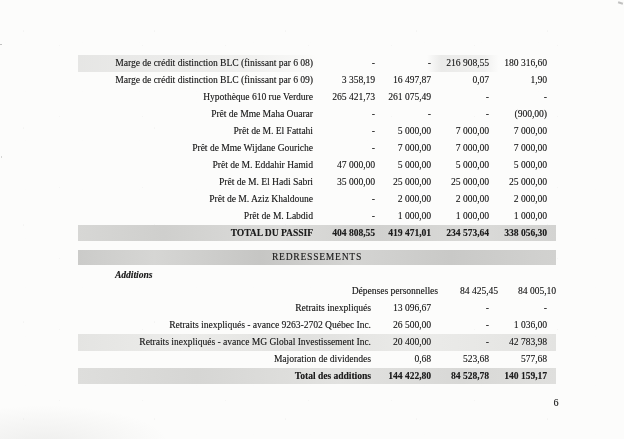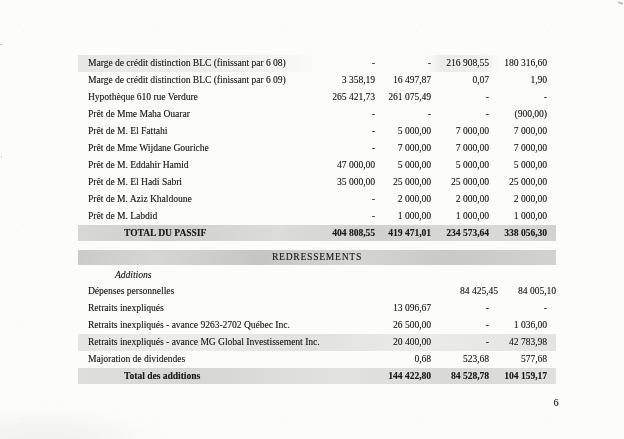--- a/index.html
+++ b/index.html
@@ -27,21 +27,21 @@
   .speck.tr{right:1px;top:2px;width:5px;height:2px;transform:rotate(18deg);}
   .speck.l1{left:0;top:44px;width:2px;height:1px;}
   .speck.l2{left:1px;top:156px;width:1px;height:2px;opacity:.35;}
 
   .tbl{position:absolute;left:78px;width:478px;}
   .passif{top:55px;}
   .redress{top:250px;}
 
   .row{display:flex;height:17px;line-height:17px;font-size:9.5px;}
   .cell{white-space:nowrap;overflow:visible;}
-  .cell.label{flex:1 1 auto;padding-left:10px;text-align:left;}
+  .cell.label{flex:1 1 auto;padding-left:10px;text-align:right;}
   .cell.num{text-align:right;}
   .c1{width:62px;} .c2{width:56px;} .c3{width:58px;}
   .c4{width:58px;padding-right:9px;}
   .a1{width:60px;} .a2{width:58px;}
   .a3{width:58px;padding-right:9px;}
 
   .shade-partial{
     background:linear-gradient(90deg,
       rgba(208,208,206,.50) 0%, rgba(224,224,222,.42) 36%, rgba(238,238,236,.25) 47%,
       rgba(255,255,255,0) 50%, rgba(255,255,255,0) 73%,
@@ -58,21 +58,21 @@
   .additions-total{
     background:linear-gradient(90deg,#dededc,#d6d6d4 25%,#e2e2e0 55%,#d8d8d6 80%,#dfdfdd);
   }
   .bar{
     height:15px;line-height:15px;text-align:center;font-size:9.5px;font-weight:normal;
     letter-spacing:.8px;
     background:linear-gradient(90deg,#cbcbc9,#d6d6d4 16%,#c6c6c4 38%,#d4d4d2 58%,#c9c9c7 78%,#d2d2d0);
   }
   .subsection{
     margin-top:2px;height:16px;line-height:16px;font-size:9.5px;
-    font-weight:normal;font-style:italic;padding-left:37px;
+    font-weight:bold;font-style:italic;padding-left:37px;
   }
   .page-number{
     position:absolute;left:549px;top:396px;width:14px;height:14px;
     font-size:10px;line-height:14px;text-align:center;
   }
 </style>
 </head>
 <body>
 
 <div class="page">
@@ -192,21 +192,21 @@
           <div class="cell label">Majoration de dividendes</div>
           <div class="cell num a1">0,68</div>
           <div class="cell num a2">523,68</div>
           <div class="cell num a3">577,68</div>
         </div>
       </div>
     <div class="row total-row additions-total">
       <div class="cell label">Total des additions</div>
       <div class="cell num a1">144 422,80</div>
       <div class="cell num a2">84 528,78</div>
-      <div class="cell num a3">104 159,17</div>
+      <div class="cell num a3">140 159,17</div>
     </div>
   </section>
 
   <div class="page-number">6</div>
 
   <div class="scan-blotch"></div>
   <div class="speck tr"></div>
   <div class="speck l1"></div>
   <div class="speck l2"></div>
 </div>

